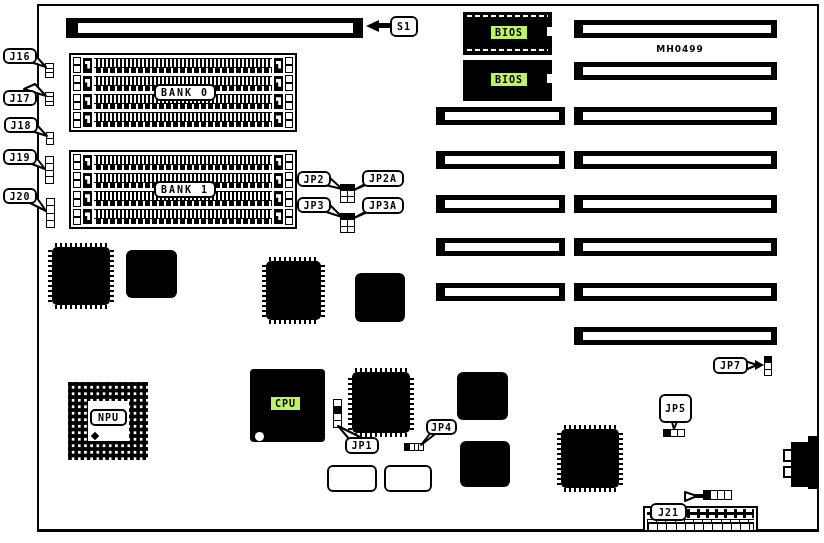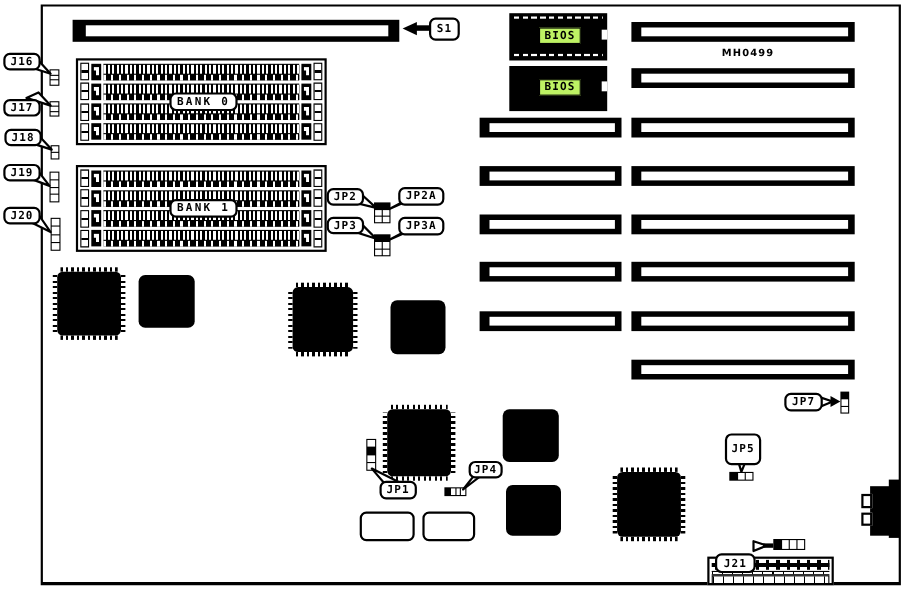--- a/index.html
+++ b/index.html
@@ -235,21 +235,30 @@
       <span class="pl"></span>
       <span class="pr"></span>
       <span class="body"></span>
     </div>
 
   <div class="chip" style="left:126px;top:250px;width:51px;height:48px"></div>
   <div class="chip" style="left:355px;top:273px;width:50px;height:49px"></div>
   <div class="chip" style="left:457px;top:372px;width:51px;height:48px"></div>
   <div class="chip" style="left:460px;top:441px;width:50px;height:46px"></div>
 
-
+  <div class="abs" id="npu">
+    <div class="well"></div>
+    <div class="pin1"></div>
+    <div class="co" style="left:22px;top:27px;width:37px;height:17px;border-radius:5px">NPU</div>
+  </div>
+
+  <div class="chip" style="left:250px;top:369px;width:75px;height:73px;border-radius:4px">
+    <span class="chiplabel abs" style="left:21px;top:28px;border:none">CPU</span>
+    <span class="abs" style="left:5px;top:63px;width:9px;height:9px;background:#fff;border-radius:50%"></span>
+  </div>
 
   <div class="xtal" style="left:327px;top:465px;width:50px;height:27px"></div>
   <div class="xtal" style="left:384px;top:465px;width:48px;height:27px"></div>
 
 
   <div class="abs" style="left:783px;top:436px;width:37px;height:53px;z-index:2">
     <span class="abs" style="left:8px;top:6px;width:27px;height:45px;background:#000"></span>
     <span class="abs" style="left:25px;top:0;width:10px;height:8px;background:#000"></span>
     <span class="abs" style="left:25px;top:45px;width:10px;height:8px;background:#000"></span>
     <span class="abs" style="left:0;top:13px;width:10px;height:13px;background:#fff;border:2px solid #000"></span>

